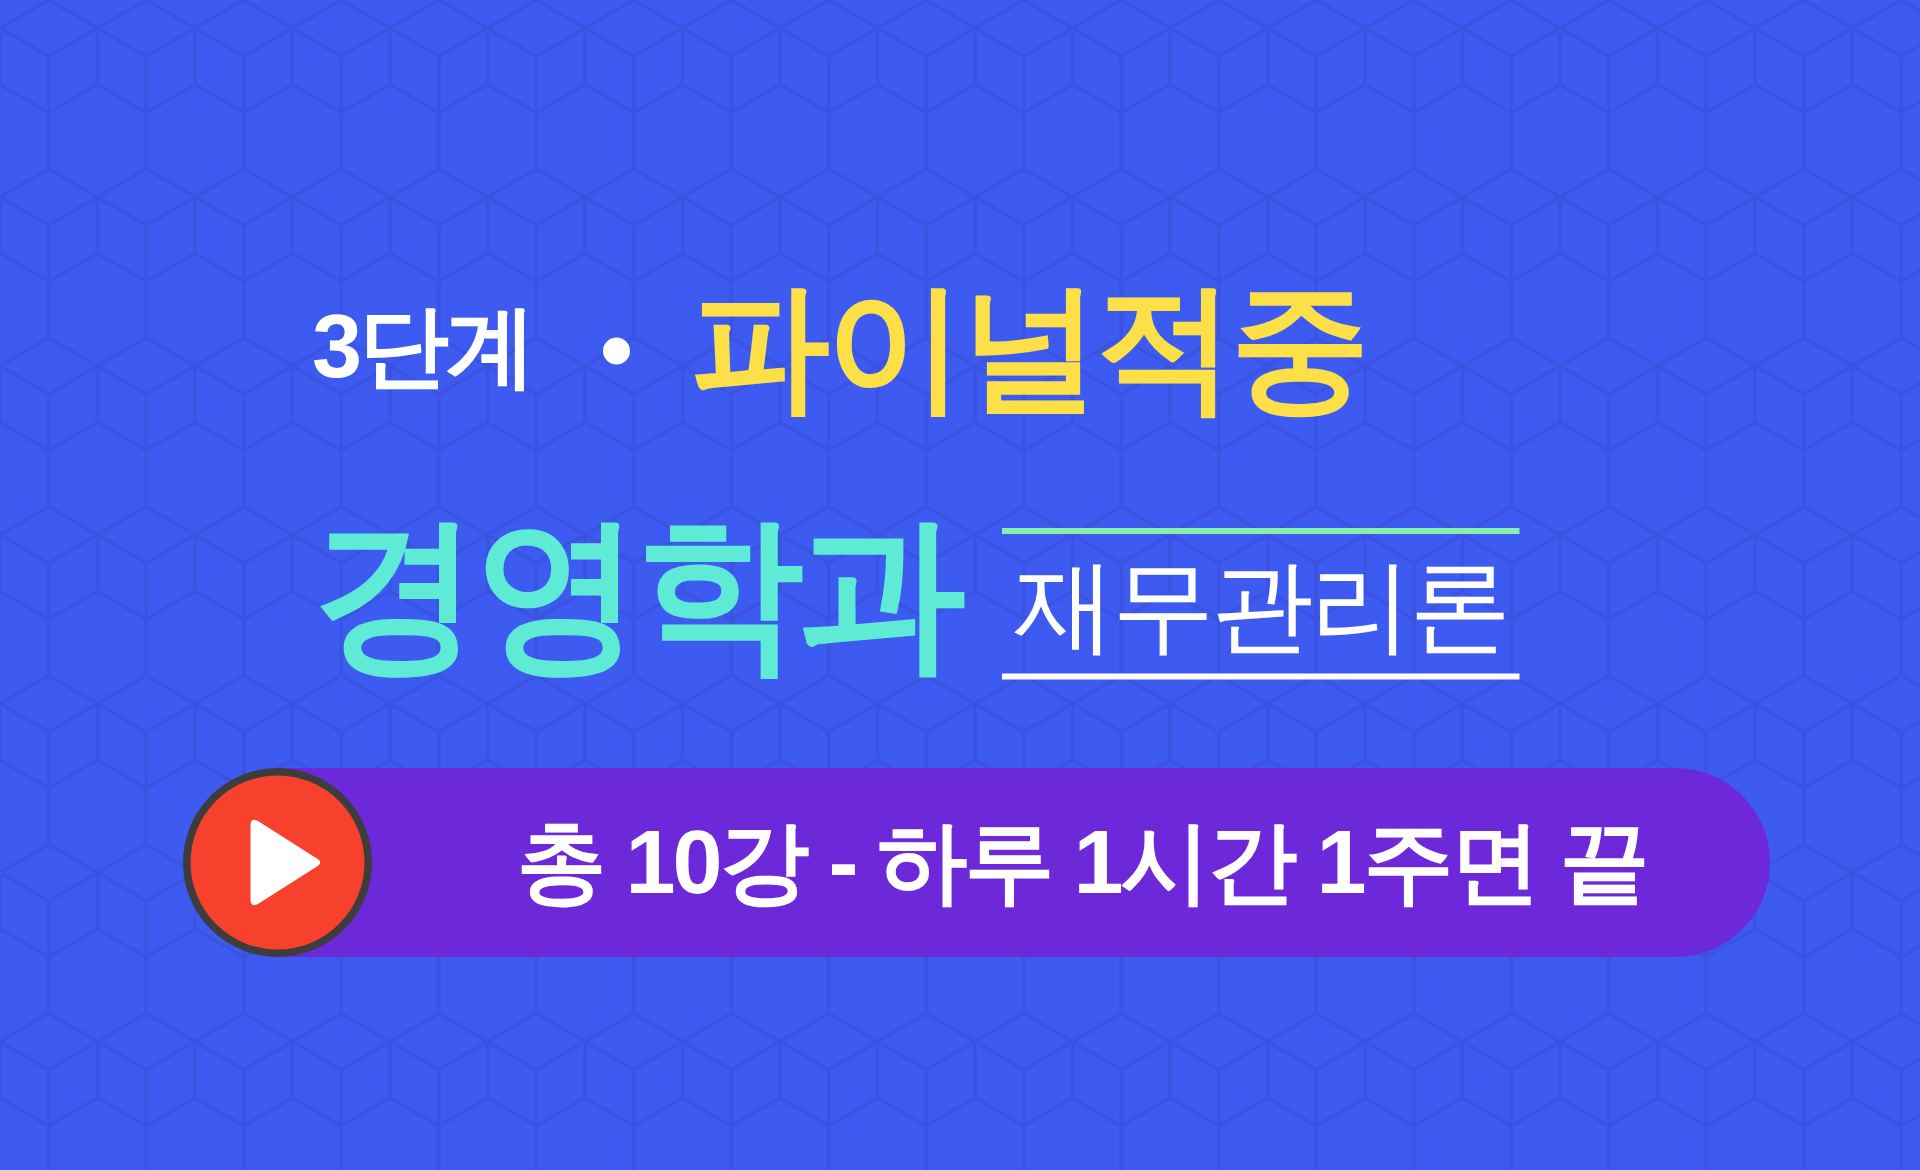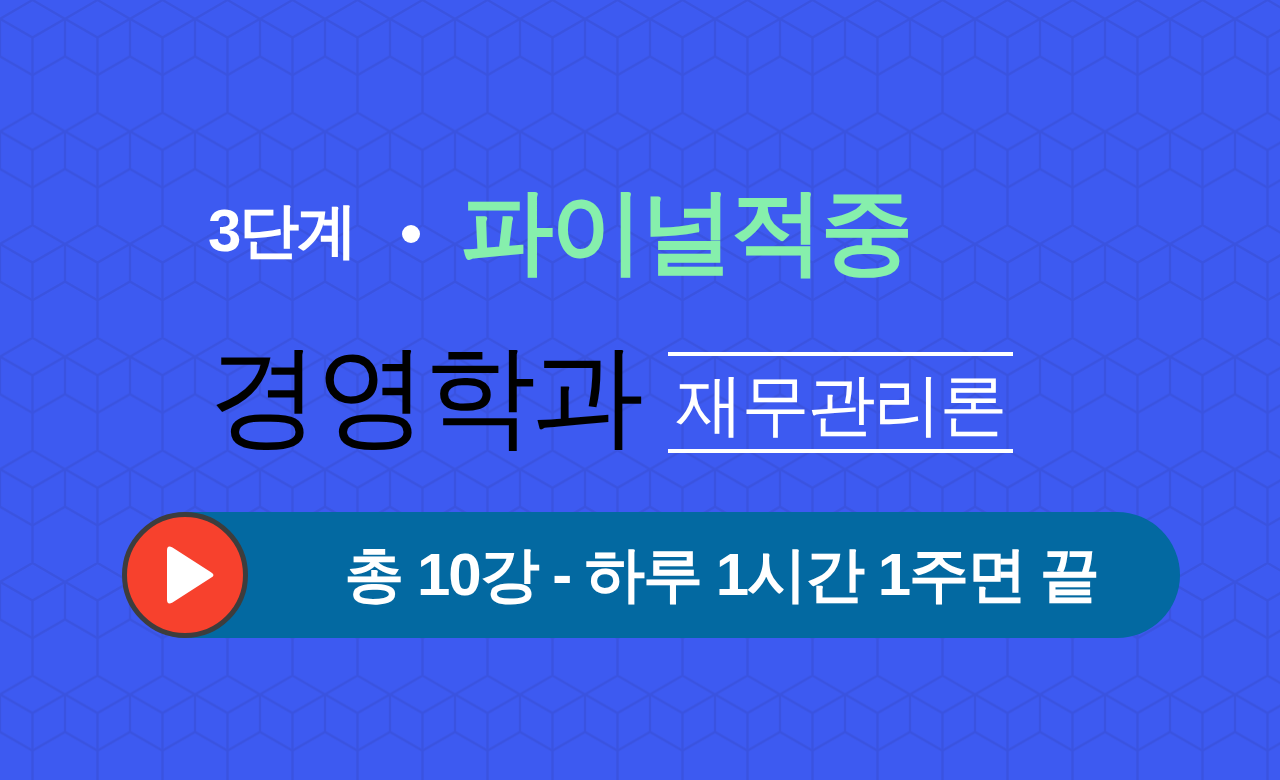--- a/index.html
+++ b/index.html
@@ -56,48 +56,48 @@
     width: 18px;
     height: 18px;
     border-radius: 50%;
     background: #FFFFFF;
     margin: 6px 40px 0 47px;
     flex: 0 0 auto;
   }
   .eyebrow-final {
     font-size: 93px;
     font-weight: 700;
-    color: #86efac;
+    color: #fde047;
     letter-spacing: -3px;
     line-height: 1;
     white-space: nowrap;
   }
 
   
   .title-row {
     position: absolute;
     left: 208px;
     top: 330px;
     display: flex;
     align-items: flex-start;
     height: 145px;
   }
   .department {
     font-size: 112px;
-    font-weight: 400;
-    color: #000000;
+    font-weight: 700;
+    color: #5eead4;
     letter-spacing: -4px;
     line-height: 1.18;
     white-space: nowrap;
   }
   .course-box {
     margin-left: 28px;
     margin-top: 22px;
     padding: 14px 6px 10px 6px;
-    border-top: 4px solid #ffffff;
+    border-top: 4px solid #86efac;
     border-bottom: 4px solid #FFFFFF;
     width: 345px;
     box-sizing: border-box;
   }
   .course-name {
     font-size: 68px;
     font-weight: 400;
     color: #FFFFFF;
     letter-spacing: -2px;
     line-height: 1.02;
@@ -105,21 +105,21 @@
     text-align: center;
   }
 
   
   .pill {
     position: absolute;
     left: 124px;
     top: 512px;
     width: 1056px;
     height: 126px;
-    background: #0369a1;
+    background: #6d28d9;
     border-radius: 63px;
     display: flex;
     align-items: center;
   }
   .play-badge {
     position: absolute;
     left: -2px;
     top: 0px;
     width: 126px;
     height: 126px;

